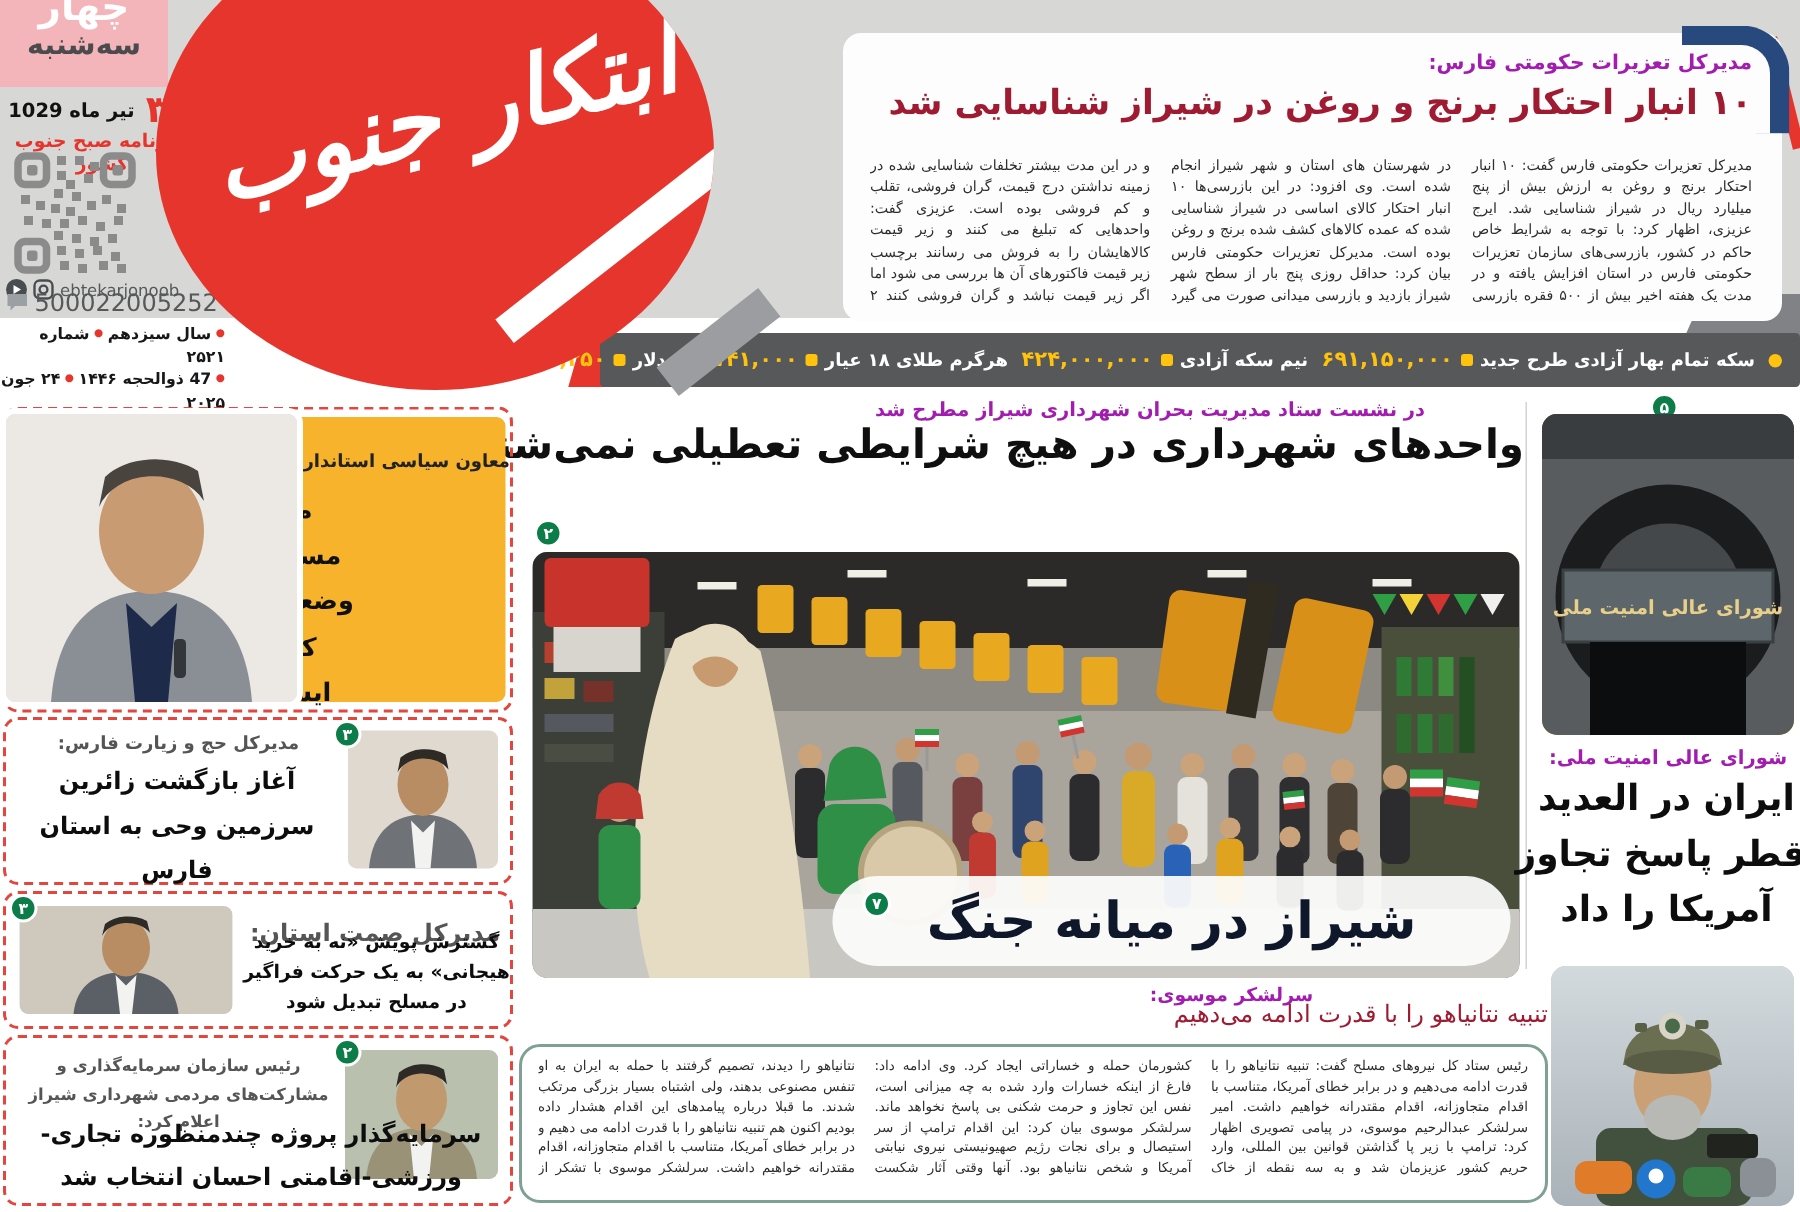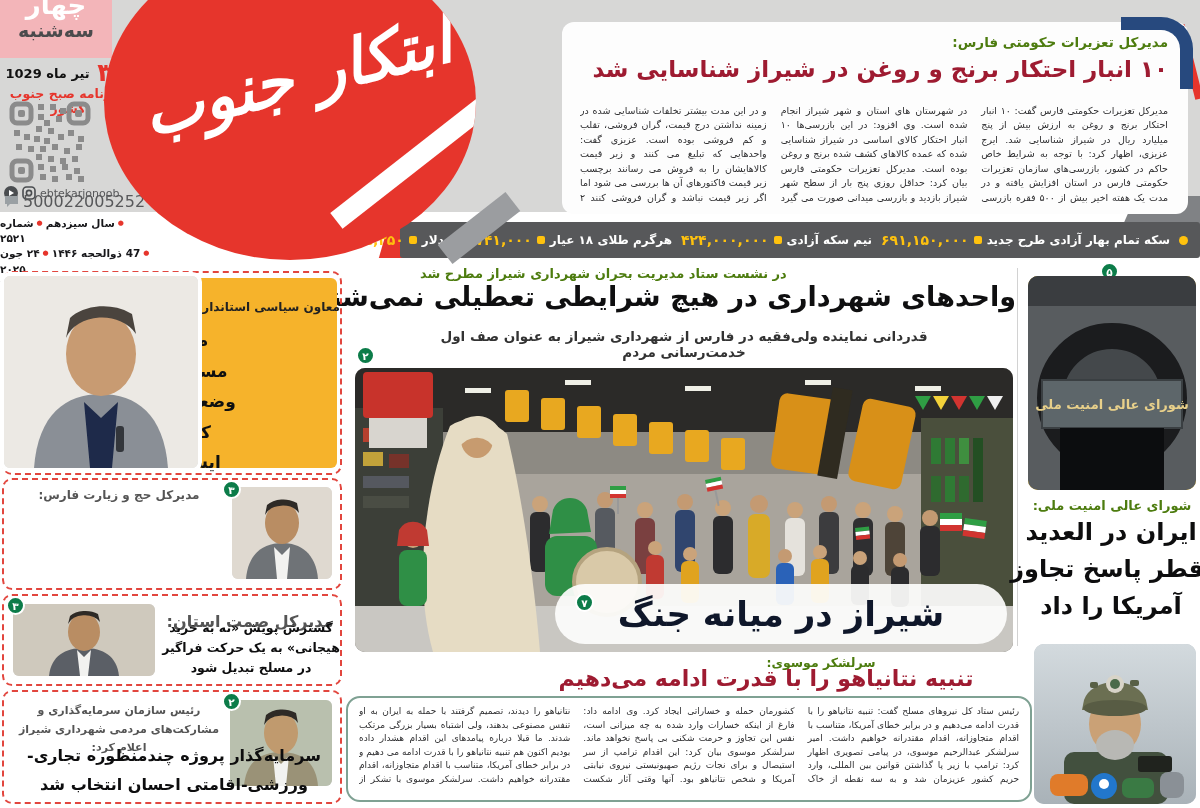--- a/index.html
+++ b/index.html
@@ -13,63 +13,63 @@
   .red-edge{left:1186px;top:24px;width:8px;height:76px;background:#e6352c;transform:rotate(-14deg);z-index:1}
   .weekday-box{left:0;top:0;width:112px;height:58px;background:#f3b5b9;overflow:hidden;z-index:2;text-align:center}
   .weekday-top{display:block;margin-top:-9px;color:#ffffff;font-weight:bold;font-size:26px;line-height:1.1}
   .weekday-main{display:block;color:#4b4b4d;font-weight:bold;font-size:19px;line-height:1.1;letter-spacing:2px}
   .date-line{left:0;top:58px;width:118px;z-index:2;text-align:center;color:#111;font-weight:bold;font-size:13px}
   .date-day{color:#e6352c;font-size:25px;font-weight:bold;vertical-align:-3px;margin-left:3px}
   .red-slash{left:117px;top:48px;width:5px;height:48px;background:#e6352c;transform:rotate(26deg);z-index:2}
   .tagline{left:0;top:86px;width:136px;z-index:2;text-align:center;color:#e6352c;font-weight:bold;font-size:12.5px}
   .qr{left:8px;top:100px;width:84px;height:84px;z-index:2}
   .social-row{left:4px;z-index:2;display:flex;align-items:center;gap:4px;direction:ltr;color:#57585a;font-weight:normal}
-  .meta-rows{left:0;top:216px;width:154px;z-index:2;color:#17171a;font-weight:bold;font-size:10.5px;line-height:1.45;text-align:left;padding-right:4px}
+  .meta-rows{left:0;top:216px;width:154px;z-index:2;color:#17171a;font-weight:bold;font-size:10.5px;line-height:1.45;text-align:right;padding-right:4px}
   .meta-row::before{content:"●";color:#e6352c;font-size:7px;vertical-align:2px;margin-left:3px}
   .dot::before{content:"●";color:#e6352c;font-size:7px;vertical-align:2px;margin:0 3px}
   
   .logo-circle{left:104px;top:-56px;width:372px;height:316px;background:#e6352c;border-radius:50%;z-index:3;overflow:hidden}
   .logo-script{position:absolute;left:28px;top:96px;width:330px;text-align:center;color:#fff;font-weight:bold;
                font-size:64px;transform:rotate(-14deg);font-style:italic;white-space:nowrap}
   .logo-swoosh{position:absolute;left:208px;top:196px;width:230px;height:20px;background:#ffffff;transform:rotate(-38deg)}
   .gray-swoosh{left:436px;top:216px;width:86px;height:24px;background:#9b9da0;transform:rotate(-38deg);z-index:3}
   
   .article-box{left:562px;top:22px;width:626px;height:192px;background:#fdfdfd;border-radius:12px;z-index:2}
   .blue-corner{position:absolute;right:-5px;top:-5px;width:72px;height:72px;border-top:13px solid #27497e;
                border-right:13px solid #27497e;border-radius:0 32px 0 0}
-  .kicker{color:#4d7c0f;font-weight:bold}
+  .kicker{color:#a21caf;font-weight:bold}
   .maroon{color:#9e1b31}
   .ta-headline{position:absolute;right:20px;top:34px;width:588px;font-size:23px;font-weight:900;text-align:right;white-space:nowrap}
   .ta-body{position:absolute;right:20px;top:82px;width:588px;height:104px;column-count:3;column-gap:14px;
            font-size:9.5px;line-height:1.52;text-align:justify;color:#2e2e30;overflow:hidden}
   
   .ticker{left:400px;top:222px;width:800px;height:36px;background:#57585a;z-index:2;display:flex;align-items:center;
           padding:0 12px;gap:9px;border-radius:3px}
   .ticker::before{content:"";flex:none;width:9px;height:9px;border-radius:50%;background:#ffc20e}
   .red-tip{left:384px;top:222px;width:24px;height:36px;background:#e6352c;transform:skewX(-16deg);z-index:1}
   .tick-item{display:flex;align-items:center;gap:5px;white-space:nowrap}
   .tick-label{color:#fff;font-weight:bold;font-size:12px}
   .tick-value{color:#ffc20e;font-weight:bold;font-size:14px}
   .tick-icon{flex:none;width:8px;height:8px;border-radius:2px;background:#ffc20e}
   
   .badge{width:19px;height:19px;border-radius:50%;background:#0c7c49;color:#fff;font-size:10.5px;font-weight:bold;
          display:flex;align-items:center;justify-content:center;border:2px solid #ffffff;flex:none}
   
-  .lead-kicker{left:420px;top:266px;width:530px;text-align:left;font-size:13px;z-index:2}
+  .lead-kicker{left:420px;top:266px;width:530px;text-align:right;font-size:13px;z-index:2}
   .lead-headline{left:348px;top:281px;width:668px;text-align:center;font-size:27px;font-weight:900;color:#0f0f10;white-space:nowrap;z-index:2}
   .lead-sub{left:398px;top:328px;width:572px;text-align:center;font-size:13.5px;font-weight:bold;color:#333;z-index:2}
   
   .main-photo{left:355px;top:368px;width:658px;height:284px;border-radius:10px;overflow:hidden;z-index:2;background:#777}
   .photo-pill{position:absolute;left:200px;top:216px;width:452px;height:60px;background:rgba(253,253,252,.93);
               border-radius:30px;display:flex;align-items:center;justify-content:center}
   .pill-text{font-size:34px;font-weight:900;color:#0f172a;white-space:nowrap}
   .pill-badge{position:absolute;left:20px;top:9px}
   
   .mv-kicker{left:726px;top:655px;width:190px;text-align:center;font-size:12.5px;z-index:2}
-  .mv-headline{left:500px;top:666px;width:532px;text-align:center;font-size:22px;font-weight:700;white-space:nowrap;z-index:2}
+  .mv-headline{left:500px;top:666px;width:532px;font-size:16px;font-weight:400;white-space:nowrap;z-index:2}
   .mv-box{left:346px;top:696px;width:686px;height:106px;background:#fff;border:2px solid #7fa193;border-radius:14px;
           padding:7px 11px;z-index:2;overflow:hidden}
   .mv-body{column-count:3;column-gap:13px;font-size:9px;line-height:1.5;text-align:justify;color:#2e2e30;height:100%;overflow:hidden}
   
   .vsep{left:1017px;top:268px;width:1px;height:378px;background:#d2d2d2;z-index:1}
   .sec-photo{left:1028px;top:276px;width:168px;height:214px;border-radius:10px;overflow:hidden;z-index:2;background:#eab308}
   .sec-kicker{left:1026px;top:498px;width:172px;text-align:center;font-size:13px;z-index:2}
   .sec-headline{left:1018px;top:514px;width:186px;text-align:center;font-size:24px;font-weight:900;color:#0d0d0e;line-height:1.55;z-index:2}
   .sec-headline span{display:block;white-space:nowrap}
   .mv-photo{left:1034px;top:644px;width:162px;height:160px;border-radius:10px;overflow:hidden;z-index:2;background:#b9c2c8}
@@ -211,21 +211,20 @@
       </div>
     <div class="tick-item">
         <span class="tick-label">یورو</span>
         <span class="tick-icon"></span>
         <span class="tick-value">۹۷۰,۲۰۰</span>
       </div>
   </div>
 
   <div class="abs lead-kicker kicker">در نشست ستاد مدیریت بحران شهرداری شیراز مطرح شد</div>
   <div class="abs lead-headline">واحدهای شهرداری در هیچ شرایطی تعطیلی نمی‌شناسند</div>
-  <div class="abs lead-sub">قدردانی نماینده ولی‌فقیه در فارس از شهرداری شیراز به عنوان صف اول خدمت‌رسانی مردم</div>
   <div class="abs badge" style="left:356px;top:346px;z-index:2">۲</div>
 
   <div class="abs main-photo">
     <svg width="658" height="284" viewBox="0 0 658 284" preserveAspectRatio="none">
       <rect width="658" height="284" fill="#a9a49c"></rect>
       <rect width="658" height="64" fill="#2b2a28"></rect>
       <g fill="#efefe6">
           <rect x="30" y="14" width="26" height="5"></rect>
           <rect x="110" y="20" width="26" height="5"></rect>
           <rect x="210" y="12" width="26" height="5"></rect>
@@ -440,20 +439,21 @@
       <svg width="100" height="92" viewBox="0 0 100 92" preserveAspectRatio="none">
         <rect width="100" height="92" fill="#dfd9d0"></rect>
         <path d="M14,92 C16,66 32,56 50,56 C68,56 84,66 86,92 Z" fill="#6f7377"></path>
         <path d="M42,60 l8,8 8,-8 -3,32 -10,0 z" fill="#f2f2f0"></path>
         <ellipse cx="50" cy="36" rx="17" ry="21" fill="#b98d63"></ellipse>
         <path d="M33,28 a19,15 0 0 1 34,-2 l-2,-10 a20,13 0 0 0 -30,2 z" fill="#2e2a26"></path>
       </svg>
     </div>
     <span class="badge pbadge" style="left:218px;top:0px">۳</span>
     <div class="item-kicker" style="position:absolute;left:10px;top:8px;width:210px;font-size:12px">مدیرکل حج و زیارت فارس:</div>
+    <div class="item-headline" style="position:absolute;left:6px;top:26px;width:216px;font-size:16px;line-height:1.85">آغاز بازگشت زائرین سرزمین وحی به استان فارس</div>
   </div>
 
   <div class="abs dashed" style="left:2px;top:594px;width:340px;height:92px">
     <div class="portrait" style="left:5px;top:4px;width:150px;height:80px">
       <svg width="142" height="72" viewBox="0 0 142 72" preserveAspectRatio="none">
         <rect width="142" height="72" fill="#cfc9bd"></rect>
         <path d="M36,72 C38,52 52,44 71,44 C90,44 104,52 106,72 Z" fill="#5b5f66"></path>
         <path d="M64,46 l7,7 7,-7 -3,26 -8,0 z" fill="#f2f2f0"></path>
         <ellipse cx="71" cy="28" rx="16" ry="19" fill="#b98d63"></ellipse>
         <path d="M55,20 a18,14 0 0 1 32,-2 l-2,-8 a19,12 0 0 0 -28,2 z" fill="#2e2a26"></path>

